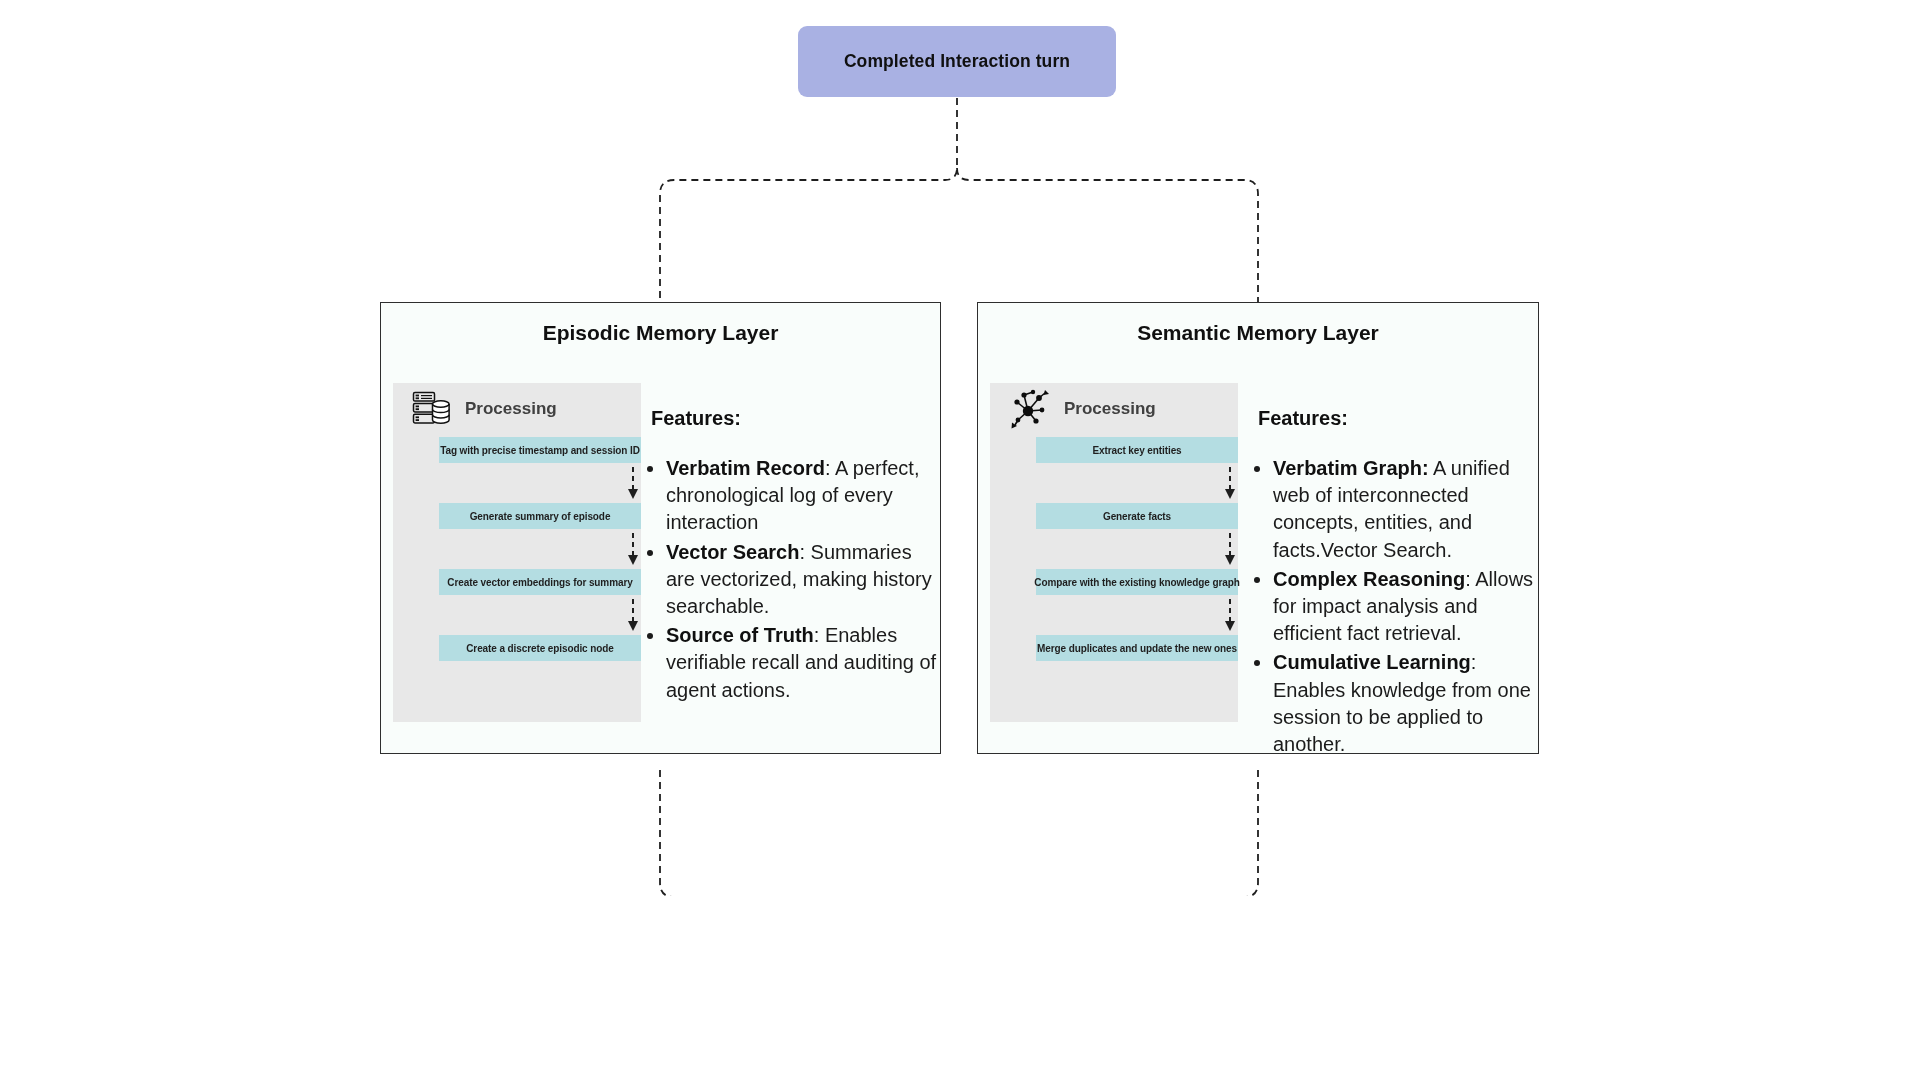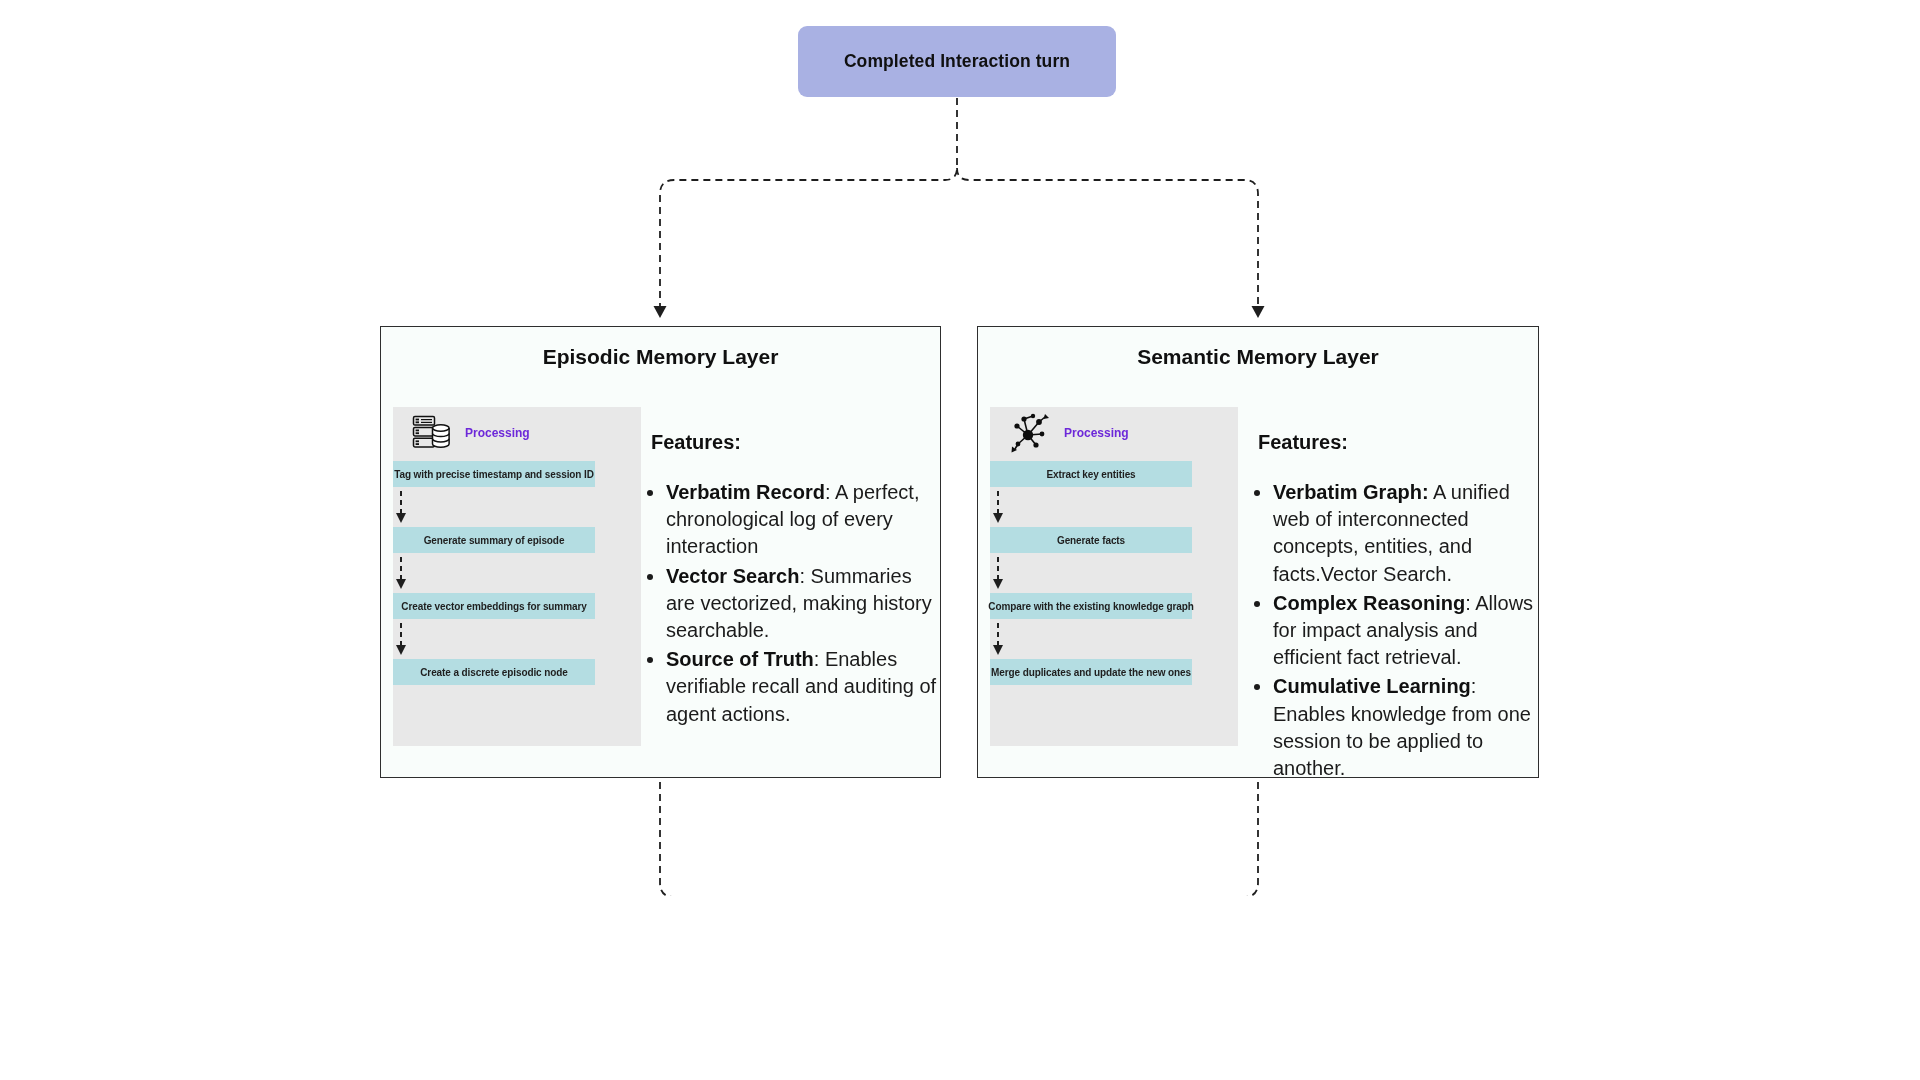--- a/index.html
+++ b/index.html
@@ -25,37 +25,37 @@
   .flow-node{
     position:absolute;background:var(--node-fill);border-radius:9px;
     display:flex;align-items:center;justify-content:center;
     font-weight:700;font-size:17.5px;color:#101010;letter-spacing:.1px;
   }
   #top-node{left:798px;top:26px;width:318px;height:71px;}
   #bottom-node{left:798px;top:981px;width:319px;height:69px;}
 
   
   .layer-box{
-    position:absolute;top:326px;height:452px;background:var(--box-fill);
+    position:absolute;top:302px;height:452px;background:var(--box-fill);
     border:1.4px solid #2e2e2e;box-sizing:border-box;
   }
   #episodic-box{left:380px;width:561px;}
   #semantic-box{left:977px;width:562px;}
   .layer-title{
     text-align:center;margin-top:18px;font-size:21px;font-weight:700;color:#101010;
   }
 
   
   .panel{
     position:absolute;left:12px;top:80px;width:248px;height:339px;
     background:var(--panel-fill);
   }
   .panel-header{display:flex;align-items:center;gap:13px;padding:9px 0 0 19px;height:42px;box-sizing:border-box;}
-  .processing-label{font-size:12px;font-weight:700;color:#6d28d9;}
-  .steps{display:flex;flex-direction:column;align-items:flex-start;margin-top:12px;}
+  .processing-label{font-size:17px;font-weight:700;color:#404040;}
+  .steps{display:flex;flex-direction:column;align-items:flex-end;margin-top:12px;}
   .step{
     width:202px;min-height:26px;background:var(--step-fill);
     display:flex;align-items:center;justify-content:center;
     font-size:10px;font-weight:700;color:#1f1f1f;text-align:center;
     white-space:nowrap;letter-spacing:-0.1px;
   }
   .step-arrow{height:40px;display:flex;align-items:center;justify-content:center;}
 
   
   .features{position:absolute;top:104px;}

